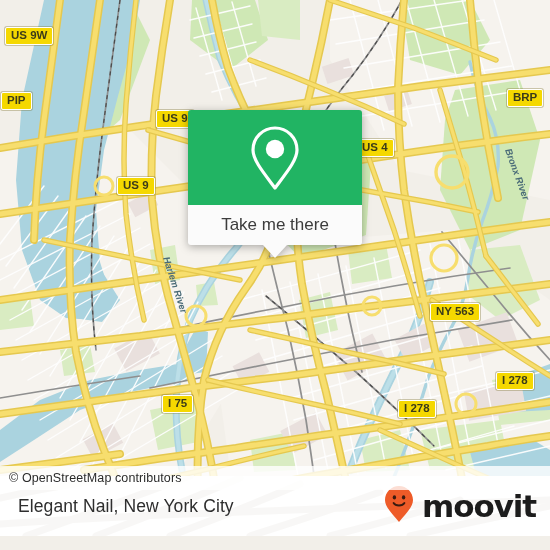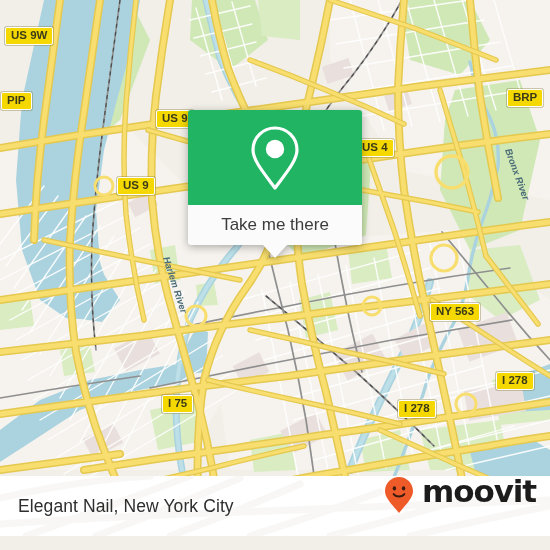--- a/index.html
+++ b/index.html
@@ -54,21 +54,21 @@
     background:#ffffff;overflow:hidden;
   }
   .footer .watermark{position:absolute;left:0;top:0;opacity:.5;}
   .footer-title{
     position:absolute;left:18px;top:0;height:60px;
     display:flex;align-items:center;
     font-size:17.5px;color:#2e2e2e;letter-spacing:.1px;
   }
   .brand{
     position:absolute;right:14px;top:0;height:60px;
-    display:flex;align-items:flex-start;gap:8px;
+    display:flex;align-items:center;gap:8px;
   }
   .brand-word{
     font-size:31px;font-weight:bold;color:#1c1c1c;
     letter-spacing:-1.1px;line-height:1;
     font-family:"DejaVu Sans", sans-serif;
   }
 </style>
 </head>
 <body>
 
@@ -332,20 +332,23 @@
         <div style="position: absolute; left: 507px; top: 89px; background: rgb(245, 216, 0); color: rgb(59, 59, 26); border: 1.5px solid rgb(255, 255, 255); border-radius: 2px; font-family: &quot;Liberation Sans&quot;, sans-serif; font-size: 11.5px; font-weight: bold; padding: 1px 5px 2px; line-height: 13px; white-space: nowrap; box-shadow: rgba(120, 110, 40, 0.35) 0px 0px 0px 1px;">BRP</div>
         <div style="position: absolute; left: 356px; top: 139px; background: rgb(245, 216, 0); color: rgb(59, 59, 26); border: 1.5px solid rgb(255, 255, 255); border-radius: 2px; font-family: &quot;Liberation Sans&quot;, sans-serif; font-size: 11.5px; font-weight: bold; padding: 1px 5px 2px; line-height: 13px; white-space: nowrap; box-shadow: rgba(120, 110, 40, 0.35) 0px 0px 0px 1px;">US 4</div>
         <div style="position: absolute; left: 430px; top: 303px; background: rgb(245, 216, 0); color: rgb(59, 59, 26); border: 1.5px solid rgb(255, 255, 255); border-radius: 2px; font-family: &quot;Liberation Sans&quot;, sans-serif; font-size: 11.5px; font-weight: bold; padding: 1px 5px 2px; line-height: 13px; white-space: nowrap; box-shadow: rgba(120, 110, 40, 0.35) 0px 0px 0px 1px;">NY 563</div>
         <div style="position: absolute; left: 496px; top: 372px; background: rgb(245, 216, 0); color: rgb(59, 59, 26); border: 1.5px solid rgb(255, 255, 255); border-radius: 2px; font-family: &quot;Liberation Sans&quot;, sans-serif; font-size: 11.5px; font-weight: bold; padding: 1px 5px 2px; line-height: 13px; white-space: nowrap; box-shadow: rgba(120, 110, 40, 0.35) 0px 0px 0px 1px;">I 278</div>
         <div style="position: absolute; left: 398px; top: 400px; background: rgb(245, 216, 0); color: rgb(59, 59, 26); border: 1.5px solid rgb(255, 255, 255); border-radius: 2px; font-family: &quot;Liberation Sans&quot;, sans-serif; font-size: 11.5px; font-weight: bold; padding: 1px 5px 2px; line-height: 13px; white-space: nowrap; box-shadow: rgba(120, 110, 40, 0.35) 0px 0px 0px 1px;">I 278</div>
         <div style="position: absolute; left: 328px; top: 481px; background: rgb(245, 216, 0); color: rgb(59, 59, 26); border: 1.5px solid rgb(255, 255, 255); border-radius: 2px; font-family: &quot;Liberation Sans&quot;, sans-serif; font-size: 11.5px; font-weight: bold; padding: 1px 5px 2px; line-height: 13px; white-space: nowrap; box-shadow: rgba(120, 110, 40, 0.35) 0px 0px 0px 1px;">I 278</div>
         <div style="position: absolute; left: 162px; top: 395px; background: rgb(245, 216, 0); color: rgb(59, 59, 26); border: 1.5px solid rgb(255, 255, 255); border-radius: 2px; font-family: &quot;Liberation Sans&quot;, sans-serif; font-size: 11.5px; font-weight: bold; padding: 1px 5px 2px; line-height: 13px; white-space: nowrap; box-shadow: rgba(120, 110, 40, 0.35) 0px 0px 0px 1px;">I 75</div>
       </div>
   </div>
 
+  <div class="attrib">
+    <span>© OpenStreetMap contributors</span>
+  </div>
 
   <div class="callout">
     <div class="callout-top">
       <span>
         <svg width="52" height="66" viewBox="0 0 52 66" xmlns="http://www.w3.org/2000/svg">
           <path d="M26 3 C13.8 3 4 12.8 4 25 C4 35 14 47 26 63 C38 47 48 35 48 25 C48 12.8 38.2 3 26 3 Z" fill="none" stroke="#ffffff" stroke-width="3.2" stroke-linejoin="round"></path>
           <circle cx="26" cy="24" r="9.2" fill="#ffffff"></circle>
         </svg>
       </span>
     </div>

